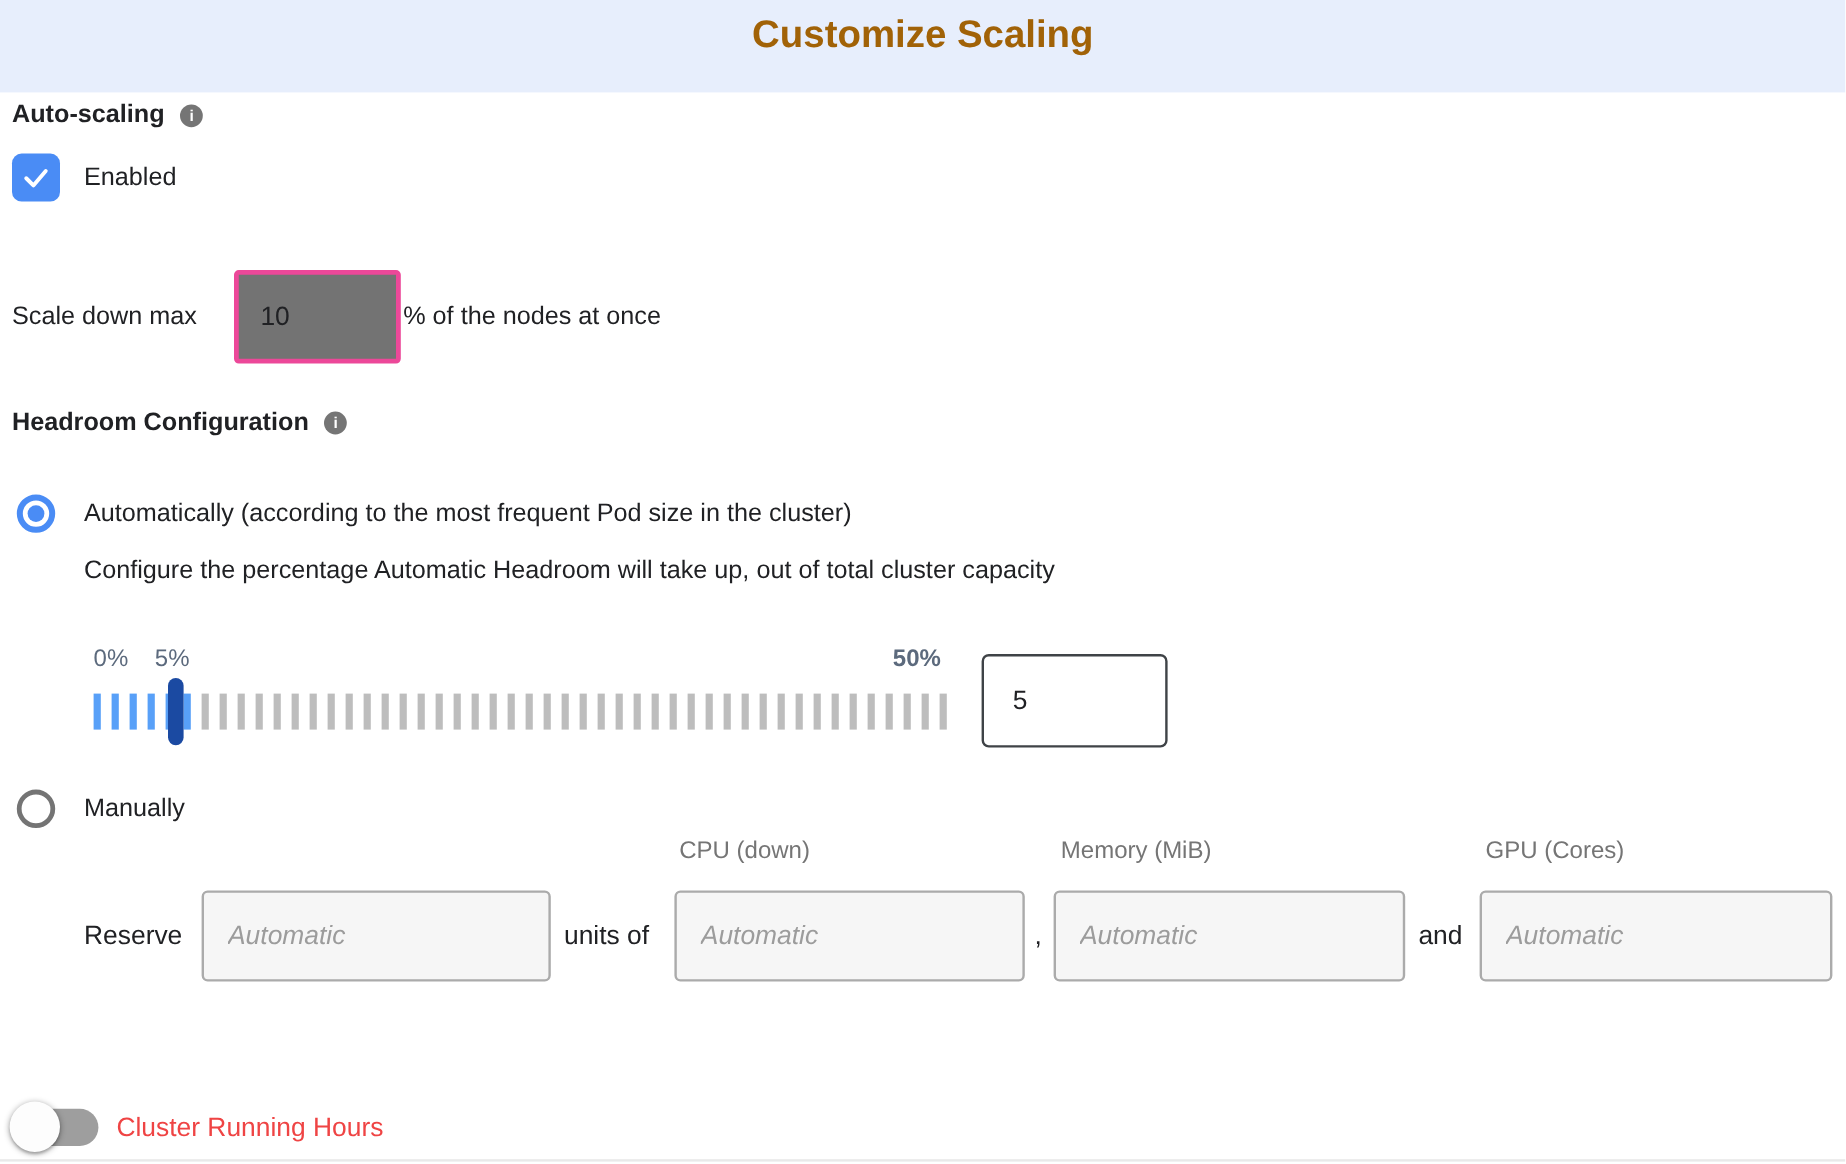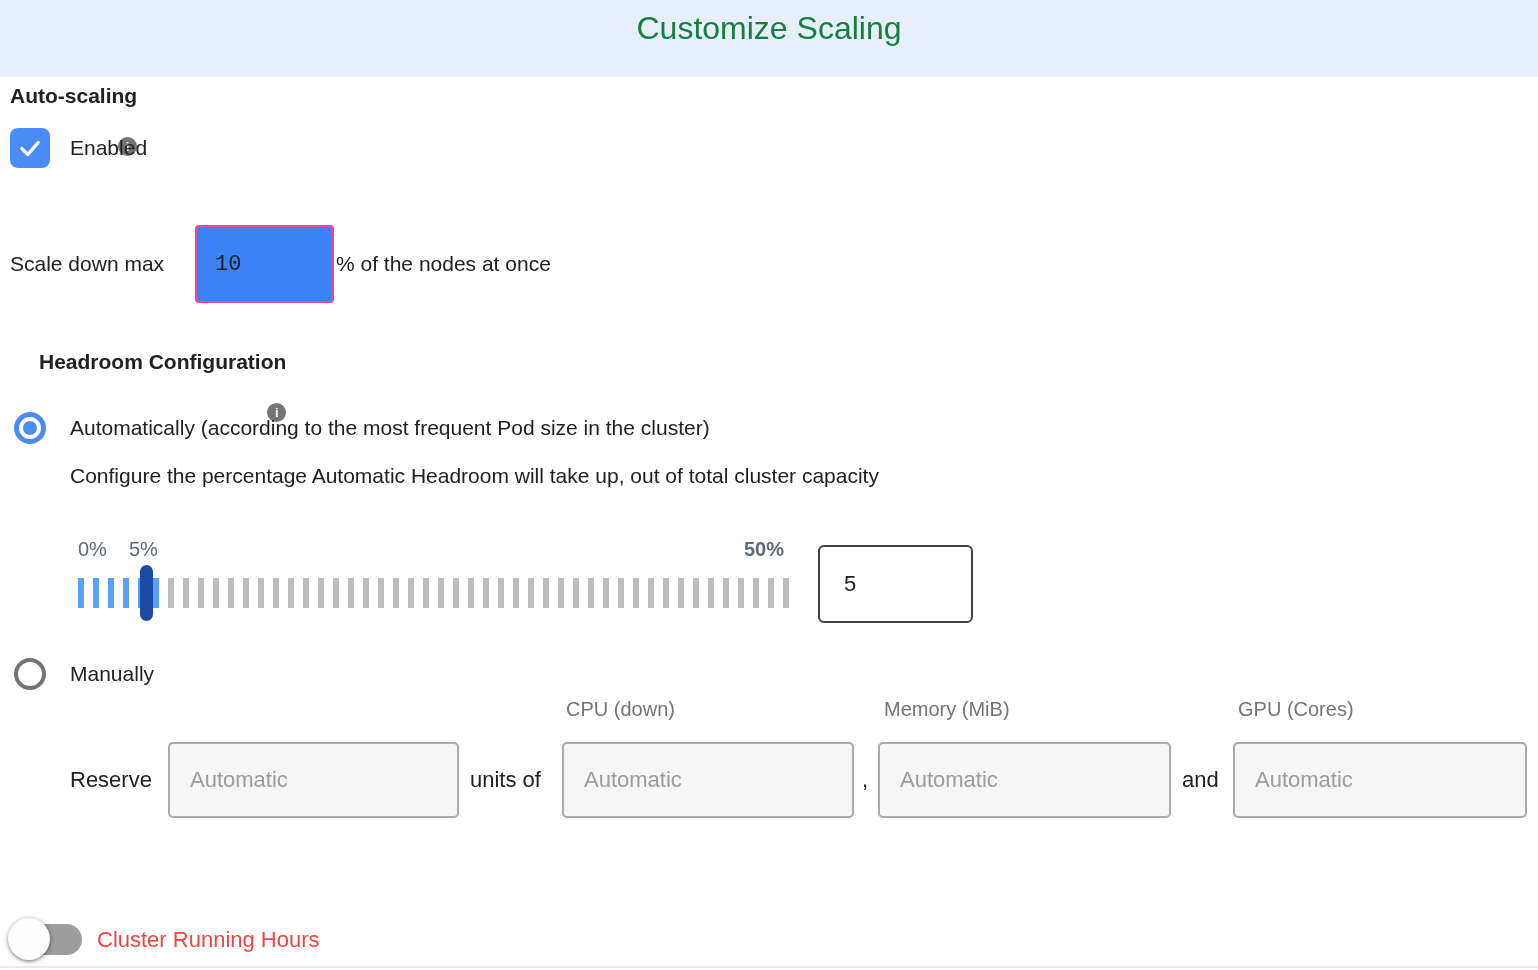--- a/index.html
+++ b/index.html
@@ -14,27 +14,27 @@
   }
 
   
   .banner {
     position: absolute; left: 0; top: 0; width: 1538px; height: 77px;
     background: #e7eefc;
     display: flex; align-items: flex-start; justify-content: center;
   }
   .banner-title {
     margin-top: 9px;
-    font-size: 32px; line-height: 38px; color: #15803d; font-weight: 400;
+    font-size: 32px; line-height: 38px; color: #a16207; font-weight: 700;
   }
 
   
   .section-label {
     position: absolute; font-size: 21px; font-weight: 700; color: #202124;
-    display: flex; align-items: flex-end; gap: 29px; flex-direction: column;
+    display: flex; align-items: center; gap: 13px;
   }
   .info-icon {
     width: 19px; height: 19px; border-radius: 50%;
     background: #757575; color: #fff;
     display: inline-flex; align-items: center; justify-content: center;
     font-size: 13px; font-weight: 700; font-style: normal;
     cursor: pointer;
   }
 
   
@@ -52,24 +52,24 @@
 
   
   .scaledown-row { position: absolute; left: 0; top: 225px; width: 1538px; height: 78px; }
   .scaledown-prefix {
     position: absolute; left: 10px; top: 0; height: 78px;
     display: flex; align-items: center; font-size: 21px;
   }
   .scaledown-input {
     position: absolute; left: 195px; top: 0;
     width: 139px; height: 78px;
-    border: 2px solid #ec4899; border-radius: 4px;
-    font-family: Liberation Mono, monospace;
+    border: 4px solid #ec4899; border-radius: 4px;
+    font-family: Liberation Sans, sans-serif;
     font-size: 22px; color: #202124; padding-left: 18px;
-    background: #3b82f6; outline: none;
+    background: #737373; outline: none;
   }
   .scaledown-suffix {
     position: absolute; left: 336px; top: 0; height: 78px;
     display: flex; align-items: center; font-size: 21px;
   }
 
   
   .radio { position: absolute; left: 14px; width: 32px; height: 32px; border-radius: 50%; cursor: pointer; background: #fff; }
   .radio-selected { border: 5px solid #4a8cf5; }
   .radio-selected::after {
@@ -122,21 +122,21 @@
     display: flex; align-items: center; font-size: 22px; color: #202124;
   }
   .reserve-label { left: 70px; }
   .units-of { left: 470px; }
   .comma { left: 862px; }
   .and-word { left: 1182px; }
   .auto-input {
     position: absolute; top: 0; height: 76px;
     background: #f6f6f6; border: 2px solid #ababab; border-radius: 5px;
     font-family: "Liberation Sans", sans-serif;
-    font-size: 22px; padding-left: 20px; color: #202124; outline: none;
+    font-size: 22px; padding-left: 20px; color: #202124; outline: none; font-style: italic;
   }
   .auto-input::placeholder { color: #9c9c9c; opacity: 1; }
   .input-a { left: 168px; width: 291px; }
   .input-b { left: 562px; width: 292px; }
   .input-c { left: 878px; width: 293px; }
   .input-d { left: 1233px; width: 294px; }
 
   
   .toggle-track {
     position: absolute; left: 13px; top: 924px;
@@ -179,21 +179,21 @@
     </svg>
   </div>
   <div class="checkbox-label">Enabled</div>
 
   <div class="scaledown-row">
     <span class="scaledown-prefix">Scale down max</span>
     <input class="scaledown-input" type="text" value="10" style="">
     <span class="scaledown-suffix">% of the nodes at once</span>
   </div>
 
-  <div class="section-label" style="left:10px; top:350px;margin-left:29px;">
+  <div class="section-label" style="left:10px; top:340px;">
     <span>Headroom Configuration</span>
     <span class="info-icon">i</span>
   </div>
 
   <div class="radio radio-selected" style="top:412px;"></div>
   <div class="radio-label" style="top:412px;">Automatically (according to the most frequent Pod size in the cluster)</div>
 
   <div class="auto-desc">Configure the percentage Automatic Headroom will take up, out of total cluster capacity</div>
 
   <span class="slider-pct pct-0">0%</span>

